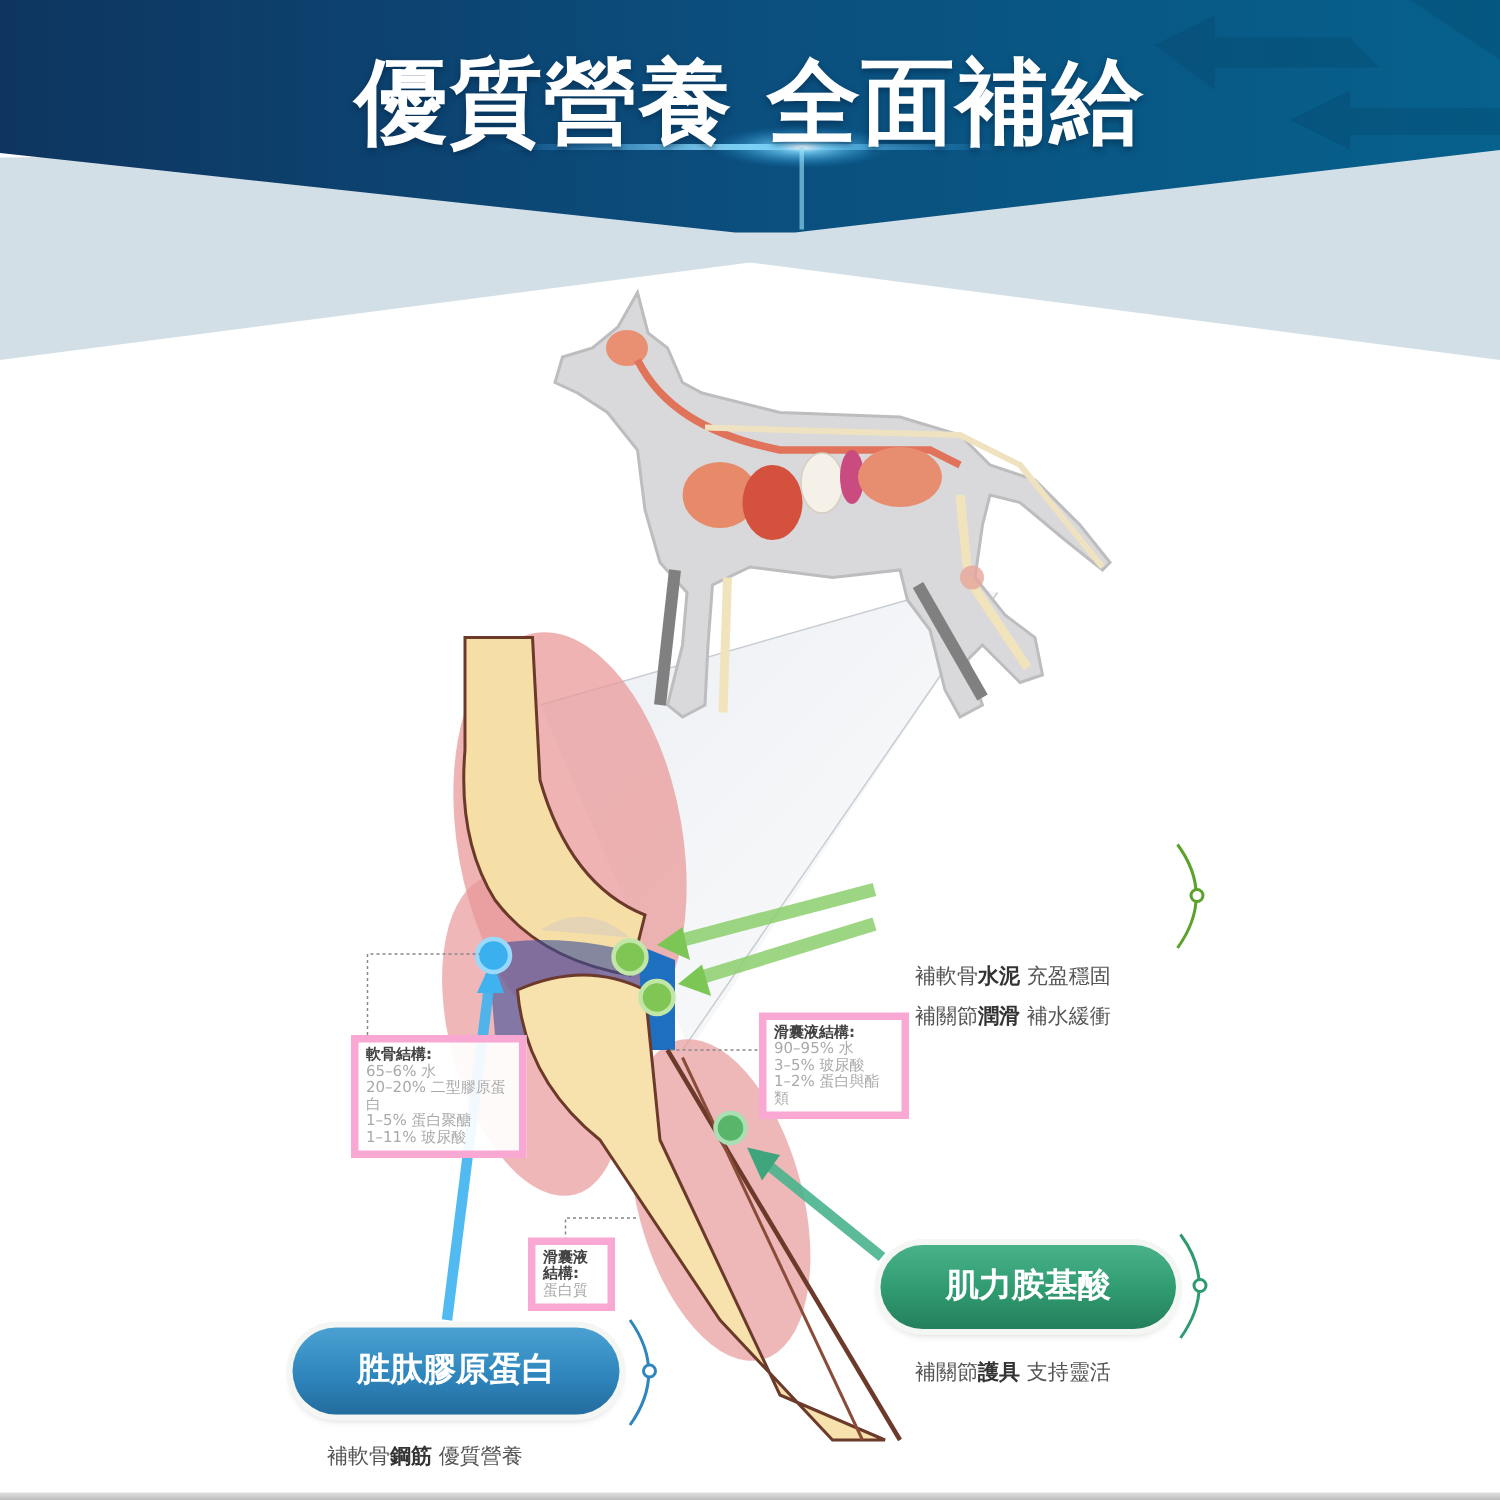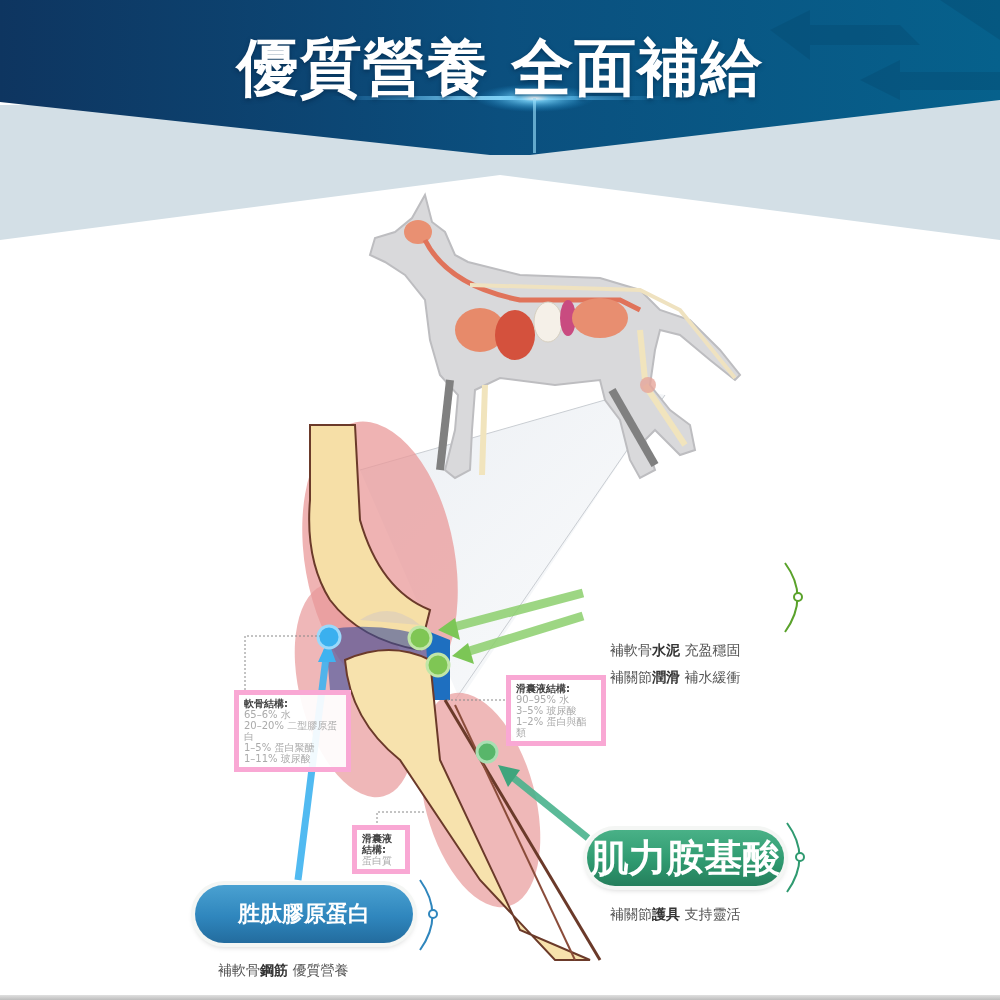--- a/index.html
+++ b/index.html
@@ -3,21 +3,21 @@
 <meta charset="utf-8">
 <style>
   html, body { margin:0; padding:0; }
   body { width:1000px; height:1000px; overflow:hidden; background:#ffffff; font-family:"DejaVu Sans", sans-serif; position:relative; }
   .stage { position:absolute; left:0; top:0; width:860px; height:1000px; }
   .bg-svg { position:absolute; left:0; top:0; }
   .title { position:absolute; left:0; top:26px; width:1000px; text-align:center; color:#ffffff; font-family:"DejaVu Sans", sans-serif; font-weight:bold; font-size:62px; letter-spacing:1px; text-shadow:0 2px 4px rgba(0,30,60,0.5); }
   .pill { position:absolute; border-radius:40px; color:#fff; font-weight:bold; text-align:center; font-family:"DejaVu Sans", sans-serif; box-shadow:0 0 0 4px #f4f6f4, 0 3px 6px rgba(0,0,0,0.25); }
   .pill .t { display:block; position:relative; }
   .pill-green { left:580px; top:567px; width:200px; height:58px; line-height:58px; font-size:32px; background:linear-gradient(#73b943 0%, #5aa22b 55%, #4a8f22 100%); }
-  .pill-teal { left:587px; top:830px; width:197px; height:56px; line-height:56px; font-size:38px; background:linear-gradient(#49b187 0%, #2f9a70 55%, #257f5c 100%); }
+  .pill-teal { left:587px; top:830px; width:197px; height:56px; line-height:56px; font-size:22px; background:linear-gradient(#49b187 0%, #2f9a70 55%, #257f5c 100%); }
   .pill-blue { left:195px; top:885px; width:218px; height:58px; line-height:58px; font-size:22px; background:linear-gradient(#4aa1d1 0%, #2f86bd 55%, #236c9e 100%); }
   .desc { position:absolute; font-size:14px; color:#555; font-family:"DejaVu Sans", sans-serif; white-space:nowrap; }
   .desc b { color:#333; font-weight:bold;text-align:right; }
   .infobox { position:absolute; border:5px solid #f9a8d4; background:rgba(255,255,255,0.92); padding:3px 5px; font-size:10px; line-height:11px; color:#aaa; font-family:"DejaVu Sans", sans-serif; }
   .infobox .h { color:#444; font-weight:bold; }
   .bottom-line { position:absolute; left:0; top:995px; width:1000px; height:5px; background:linear-gradient(#e0e0e0,#bdbdbd); }
 </style>
 </head>
 <body>
 

